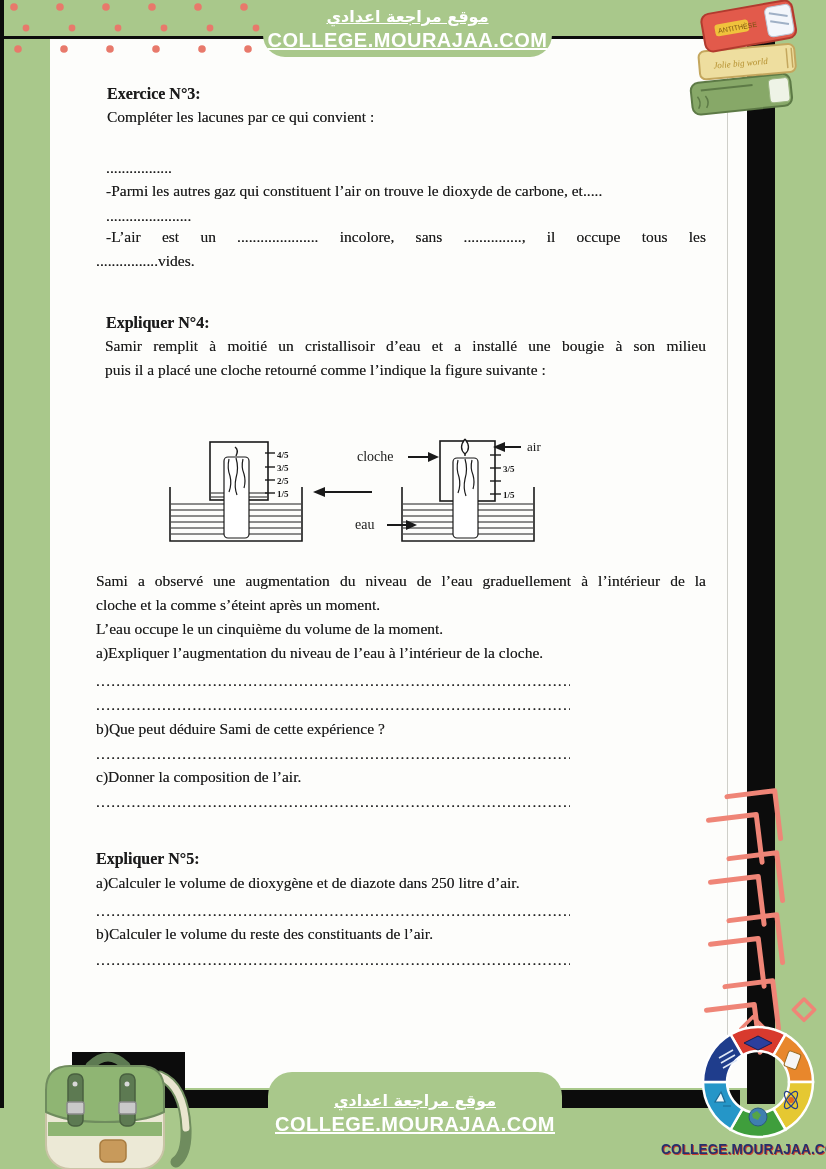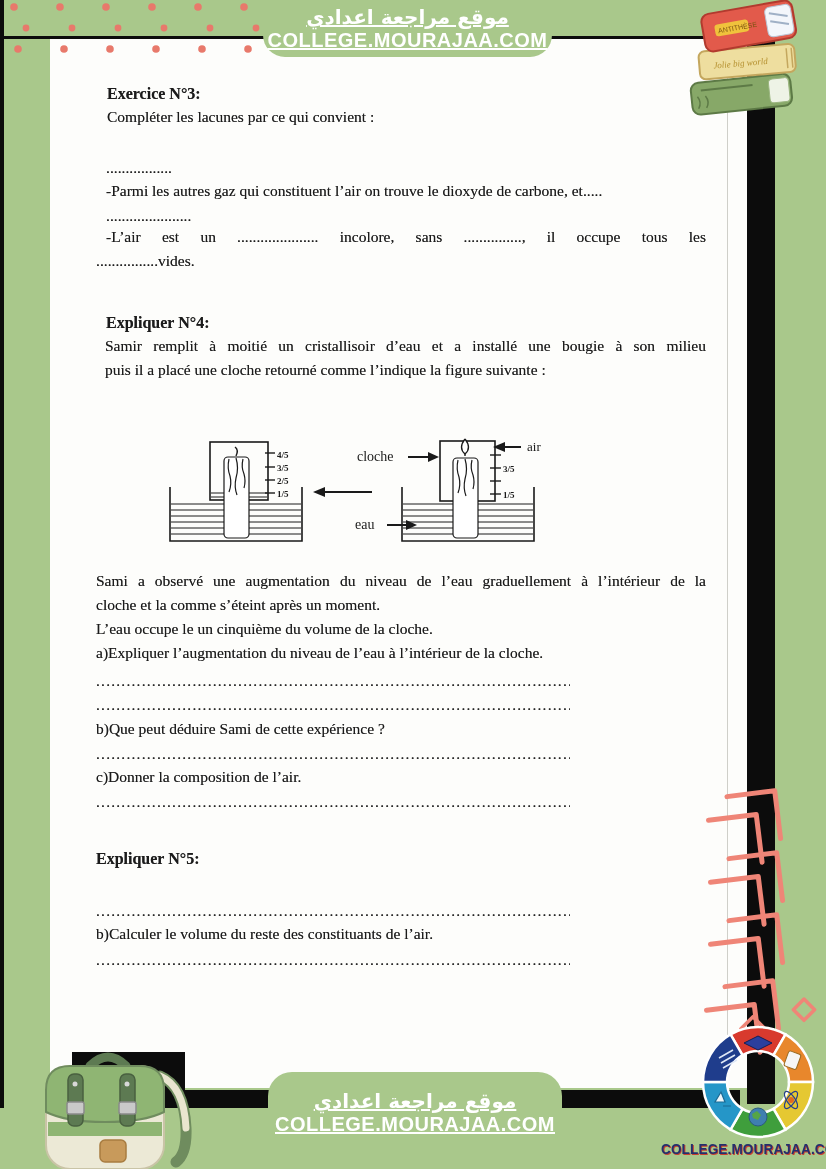--- a/index.html
+++ b/index.html
@@ -5,21 +5,21 @@
   html,body{margin:0;padding:0;background:#ffffff;}
   #screen{position:relative;width:826px;height:1169px;background:#a9c88b;overflow:hidden;
           font-family:"Liberation Serif", serif;}
   .abs{position:absolute;}
   
   .page{left:50px;top:39px;width:697px;height:1049px;background:#fdfdfb;}
   .edge{background:#0c0c0c;}
   .scanline{left:727px;top:39px;width:1px;height:1049px;background:#cfcfc9;}
   
   .tab{background:#a9c88b;text-align:center;color:#ffffff;z-index:6;}
-  .tab .ar{font-family:"DejaVu Sans", sans-serif;font-weight:bold;font-size:20px;
+  .tab .ar{font-family:"DejaVu Sans", sans-serif;font-weight:bold;font-size:16px;
            text-decoration:underline;line-height:22px;}
   .tab .url{font-family:"Liberation Sans", sans-serif;font-weight:bold;font-size:20px;
             letter-spacing:.5px;text-decoration:underline;line-height:24px;}
   .tab-top{left:263px;top:0;width:289px;height:57px;border-radius:0 0 22px 22px;padding-top:6px;box-sizing:border-box;}
   .tab-bottom{left:268px;top:1072px;width:294px;height:97px;border-radius:24px 24px 0 0;padding-top:18px;box-sizing:border-box;}
   
   .ln{position:absolute;font-size:15.5px;line-height:20px;color:#1b1b1b;white-space:nowrap;
       text-shadow:0 0 .5px rgba(25,25,25,.6);z-index:4;}
   .b{font-weight:bold;font-size:16px;}
   .just{text-align:justify;text-align-last:justify;white-space:normal;}
@@ -193,30 +193,31 @@
       <text x="338" y="45" font-size="9" font-weight="bold">3/5</text>
       <text x="338" y="71" font-size="9" font-weight="bold">1/5</text>
       <text x="192" y="34" font-size="14">cloche</text>
       <text x="362" y="24" font-size="13">air</text>
       <text x="190" y="102" font-size="14">eau</text>
     </g>
   </svg>
 
   <div class="ln just" style="left:96px;top:571px;width:610px;">Sami a observé une augmentation du niveau de l’eau graduellement à l’intérieur de la</div>
   <div class="ln" style="left:96px;top:595px;">cloche et la comme s’éteint après un moment.</div>
-  <div class="ln" style="left:96px;top:619px;">L’eau occupe le un cinquième du volume de la cloche.</div>
+  <div class="ln" style="left:96px;top:619px;">L’eau occupe le un cinquième du volume de la moment.</div>
   <div class="ln" style="left:96px;top:643px;">a)Expliquer l’augmentation du niveau de l’eau à l’intérieur de la cloche.</div>
   <div class="ln dots" style="left:96px;top:671px;">..........................................................................................................................................................</div>
   <div class="ln dots" style="left:96px;top:695px;">..........................................................................................................................................................</div>
   <div class="ln" style="left:96px;top:719px;">b)Que peut déduire Sami de cette expérience ?</div>
   <div class="ln dots" style="left:96px;top:744px;">..........................................................................................................................................................</div>
   <div class="ln" style="left:96px;top:767px;">c)Donner  la composition de l’air.</div>
   <div class="ln dots" style="left:96px;top:792px;">..........................................................................................................................................................</div>
 
   <div class="ln b" style="left:96px;top:849px;">Expliquer N°5:</div>
+  <div class="ln" style="left:96px;top:873px;">a)Calculer le volume de dioxygène et de diazote dans 250 litre d’air.</div>
   <div class="ln dots" style="left:96px;top:901px;">..........................................................................................................................................................</div>
   <div class="ln" style="left:96px;top:924px;">b)Calculer  le volume du reste des constituants de l’air.</div>
   <div class="ln dots" style="left:96px;top:950px;">..........................................................................................................................................................</div>
 
   <svg class="abs decor" style="left:693px;top:780px;" width="133" height="300" viewBox="0 0 133 300">
     <g fill="none" stroke="#ef8577" stroke-width="5" stroke-linejoin="round" stroke-linecap="round">
       <g transform="translate(28,4) rotate(38 34 32)">
         <path d="M0,34 L34,0 L68,34"></path>
           <path d="M0,64 L34,30 L68,64"></path>
       </g>

